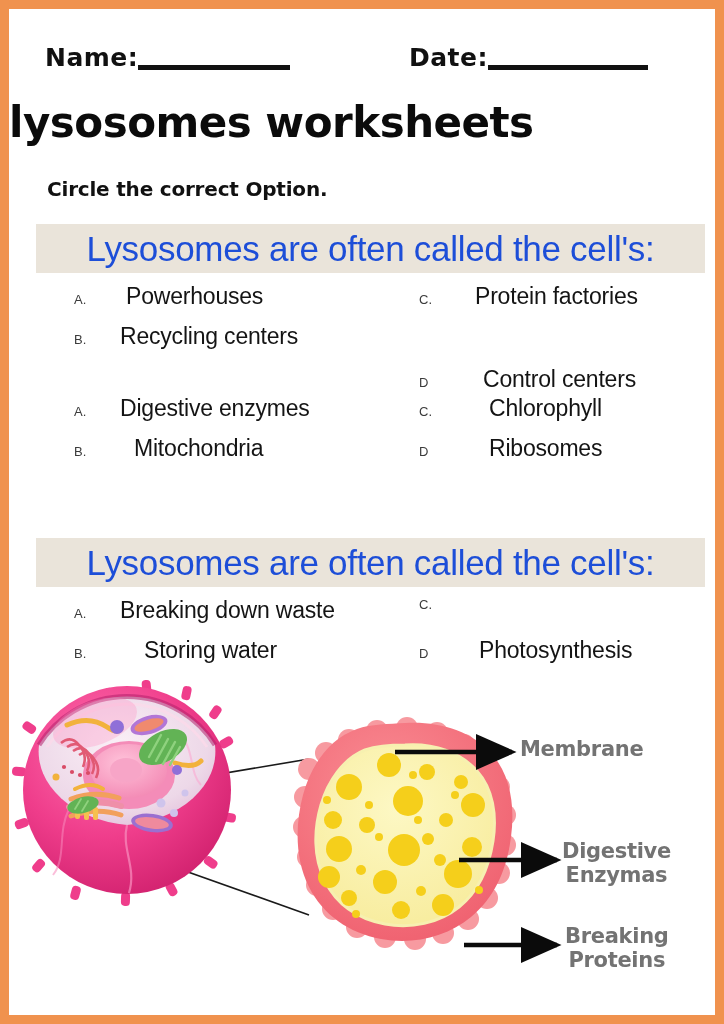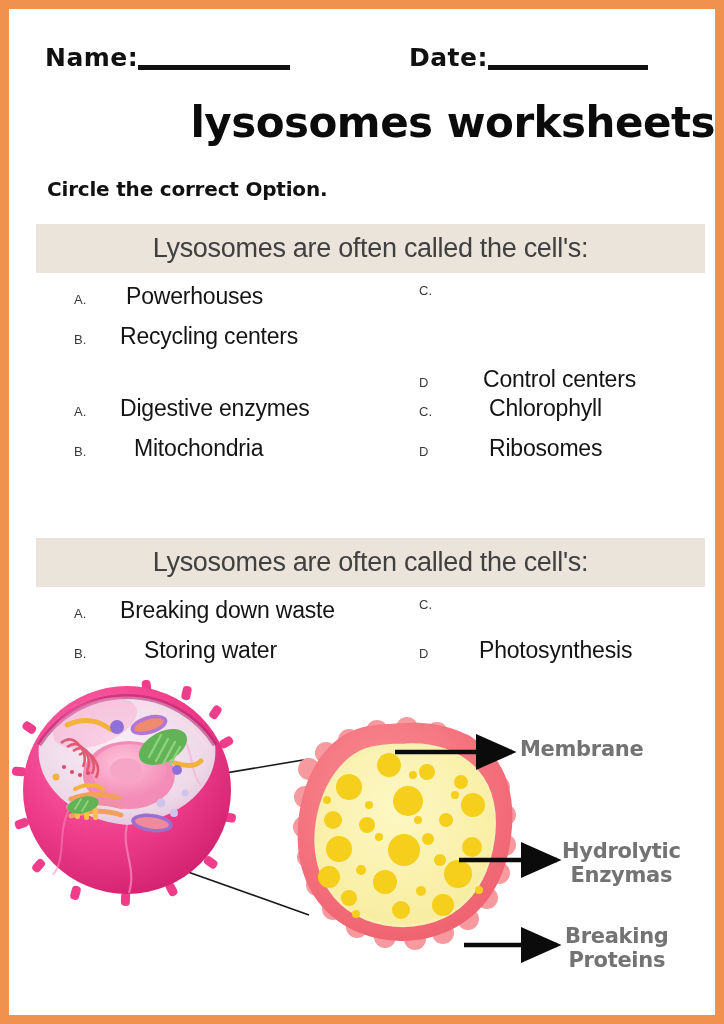--- a/index.html
+++ b/index.html
@@ -57,21 +57,21 @@
   }
   .rule-name { width: 152px; }
   .rule-date { width: 160px; }
 
   
   .worksheet-title {
     position: absolute;
     top: 93px;
     left: 0;
     width: 706px;
-    text-align: right;
+    text-align: left;
     font-family: "DejaVu Sans", sans-serif;
     font-weight: bold;
     font-size: 42px;
     letter-spacing: -0.5px;
     color: #0b0b0b;
     line-height: 1;
   }
 
   
   .instruction {
@@ -98,22 +98,22 @@
   .question-banner {
     background: #eae4da;
     height: 49px;
     display: flex;
     align-items: center;
     justify-content: center;
   }
   .question-text {
     font-family: "Liberation Sans", sans-serif;
     font-weight: 400;
-    font-size: 27px;
-    color: #404040;
+    font-size: 35px;
+    color: #1d4ed8;
     letter-spacing: -0.3px;
     line-height: 1;
   }
 
   .options {
     position: relative;
     margin-top: 10px;
     height: 84px;
   }
   .opt {
@@ -198,20 +198,21 @@
       <div class="opt opt-col-left opt-row-1">
         <span class="opt-letter">A.</span>
         <span class="opt-label nudge-r6">Powerhouses</span>
       </div>
       <div class="opt opt-col-left opt-row-2">
         <span class="opt-letter">B.</span>
         <span class="opt-label">Recycling centers</span>
       </div>
       <div class="opt opt-col-right opt-row-1">
         <span class="opt-letter">C.</span>
+        <span class="opt-label nudge-r10">Protein factories</span>
       </div>
       <div class="opt opt-col-right opt-row-2">
         <span class="opt-letter">D</span>
         <span class="opt-label nudge-r18">Control centers</span>
       </div>
     </div>
   </div>
 
   <div class="question-block q2">
     <div class="options">
@@ -474,21 +475,21 @@
         <line x1="386" y1="75" x2="503" y2="75"></line>
         <line x1="450" y1="183" x2="548" y2="183"></line>
         <line x1="455" y1="268" x2="548" y2="268"></line>
       </g>
     </svg>
 
     <div class="diagram-label label-membrane">
       <span>Membrane</span>
     </div>
     <div class="diagram-label label-enzymes">
-      <span>Hydrolytic</span><br>
+      <span>Digestive</span><br>
       <span>Enzymas</span>
     </div>
     <div class="diagram-label label-transport">
       <span>Breaking</span><br>
       <span>Proteins</span>
     </div>
   </div>
 
 </div>
 

